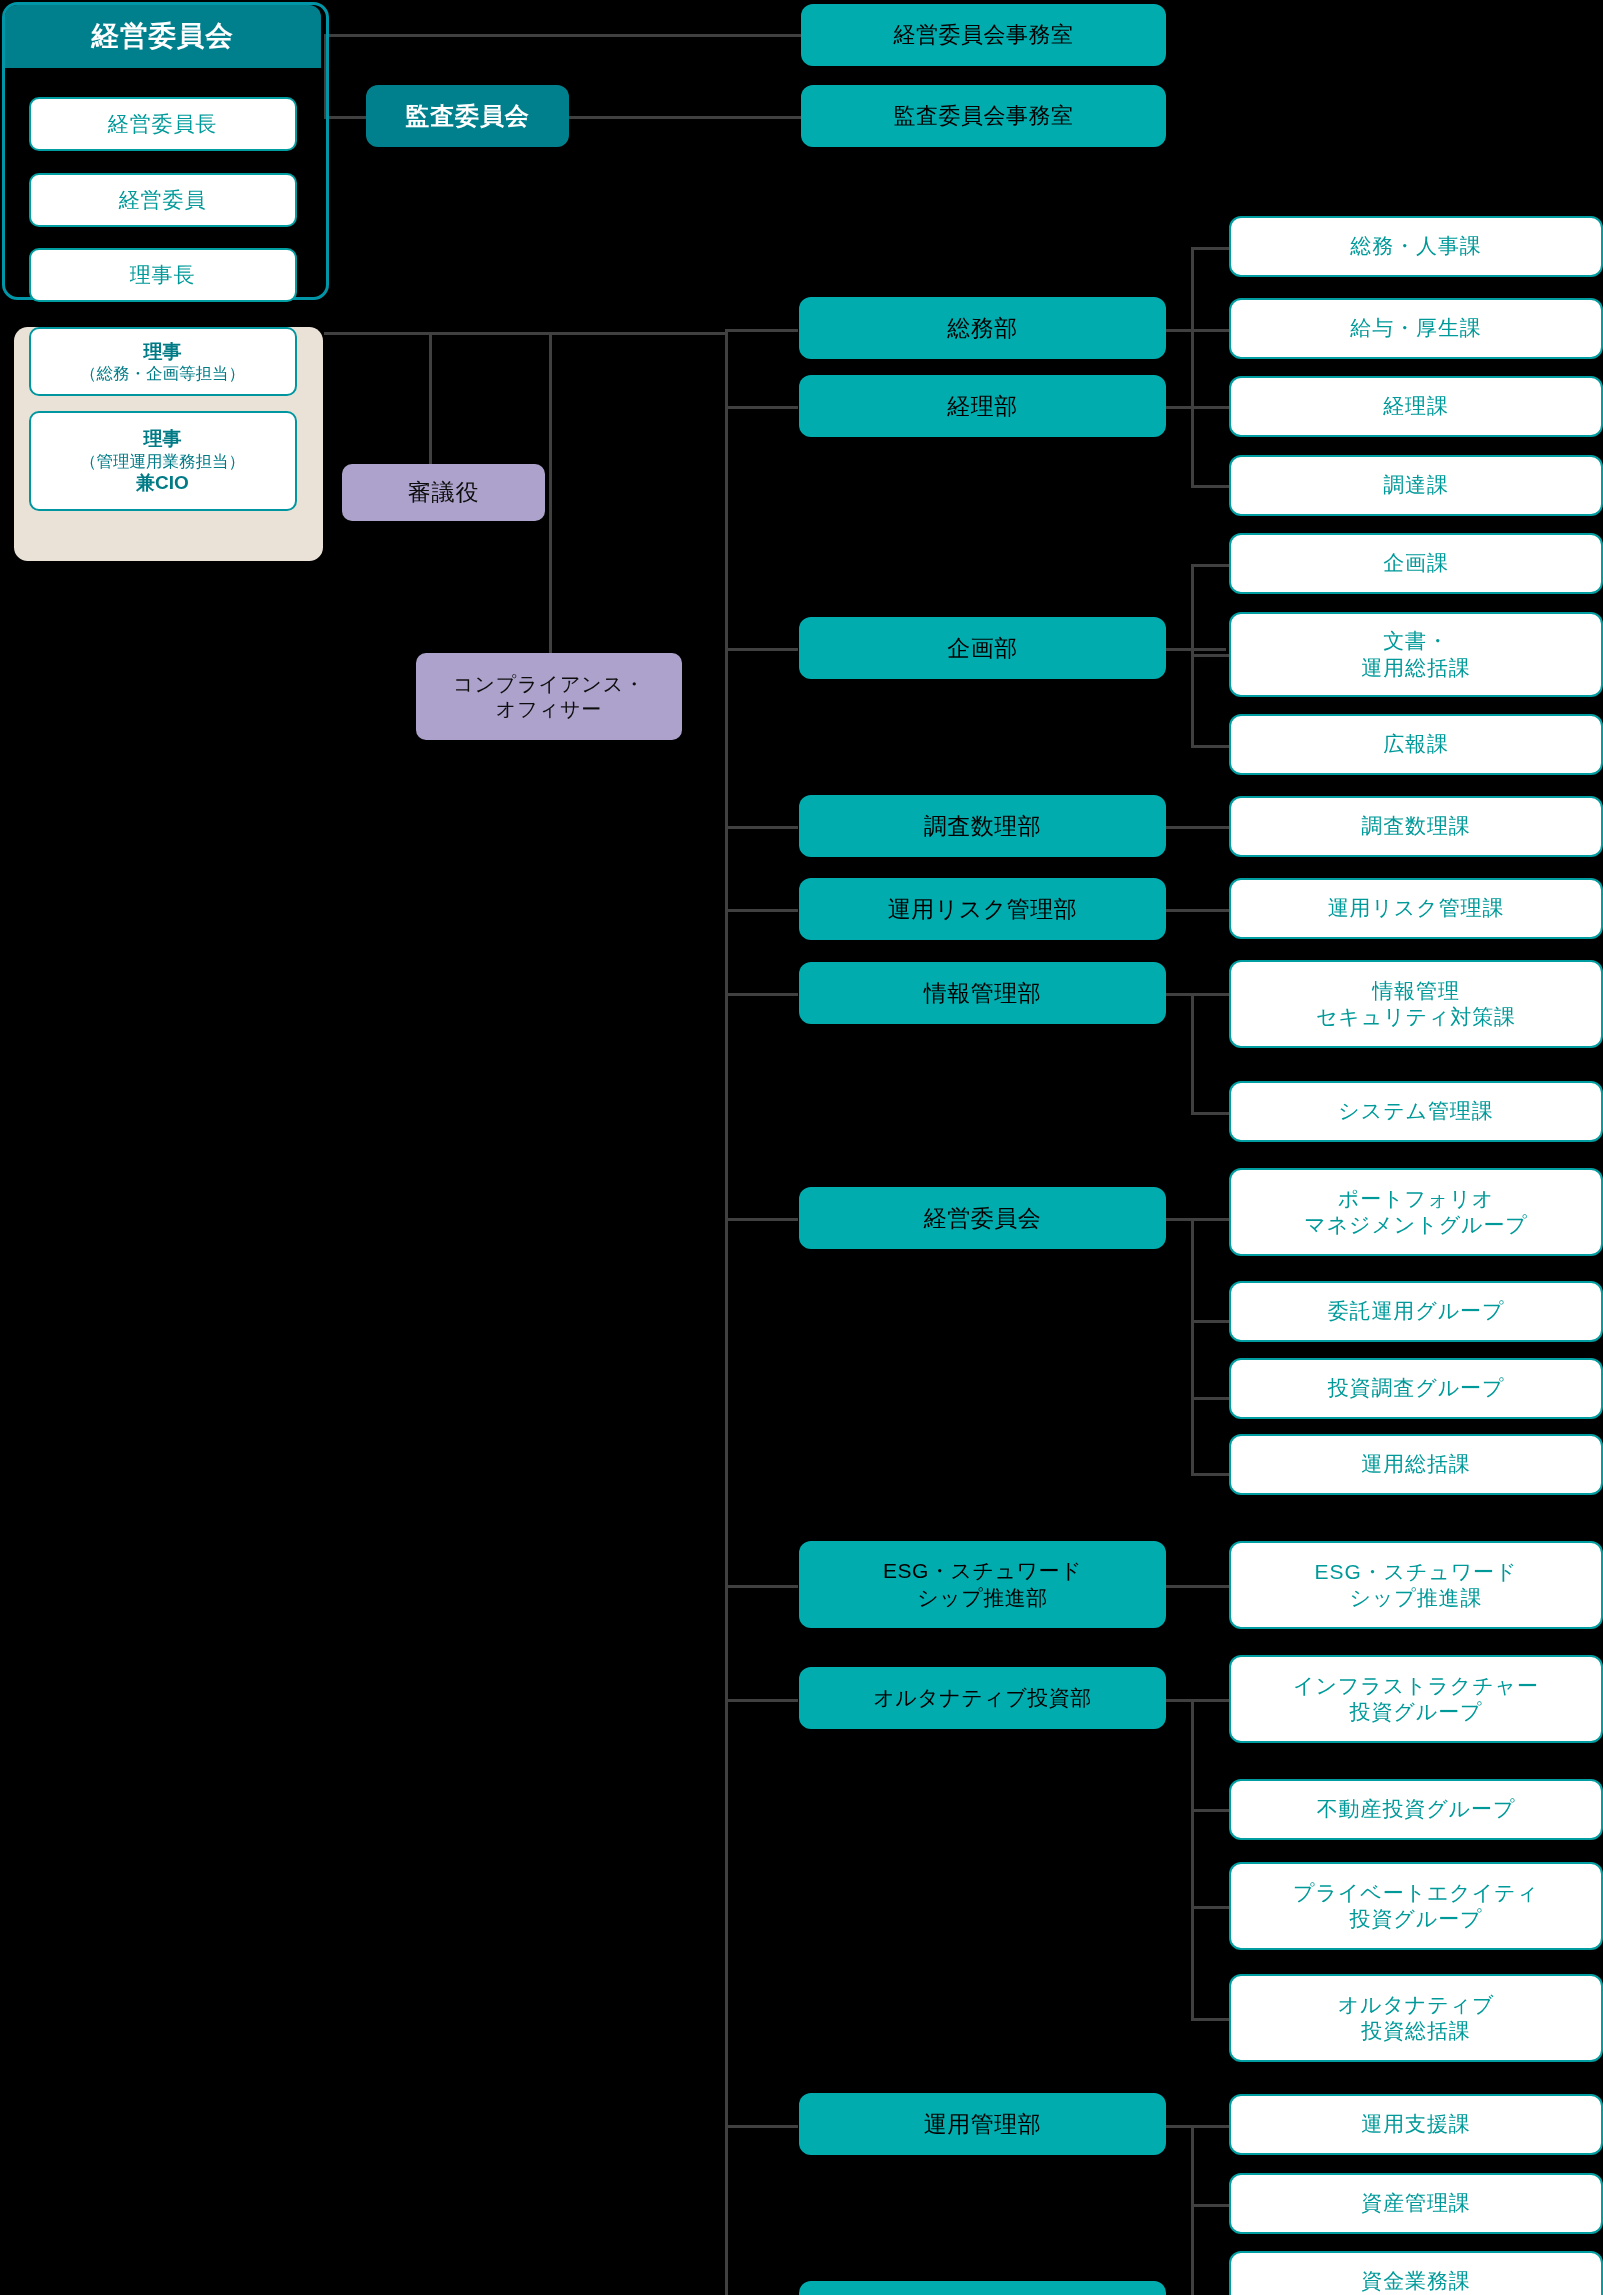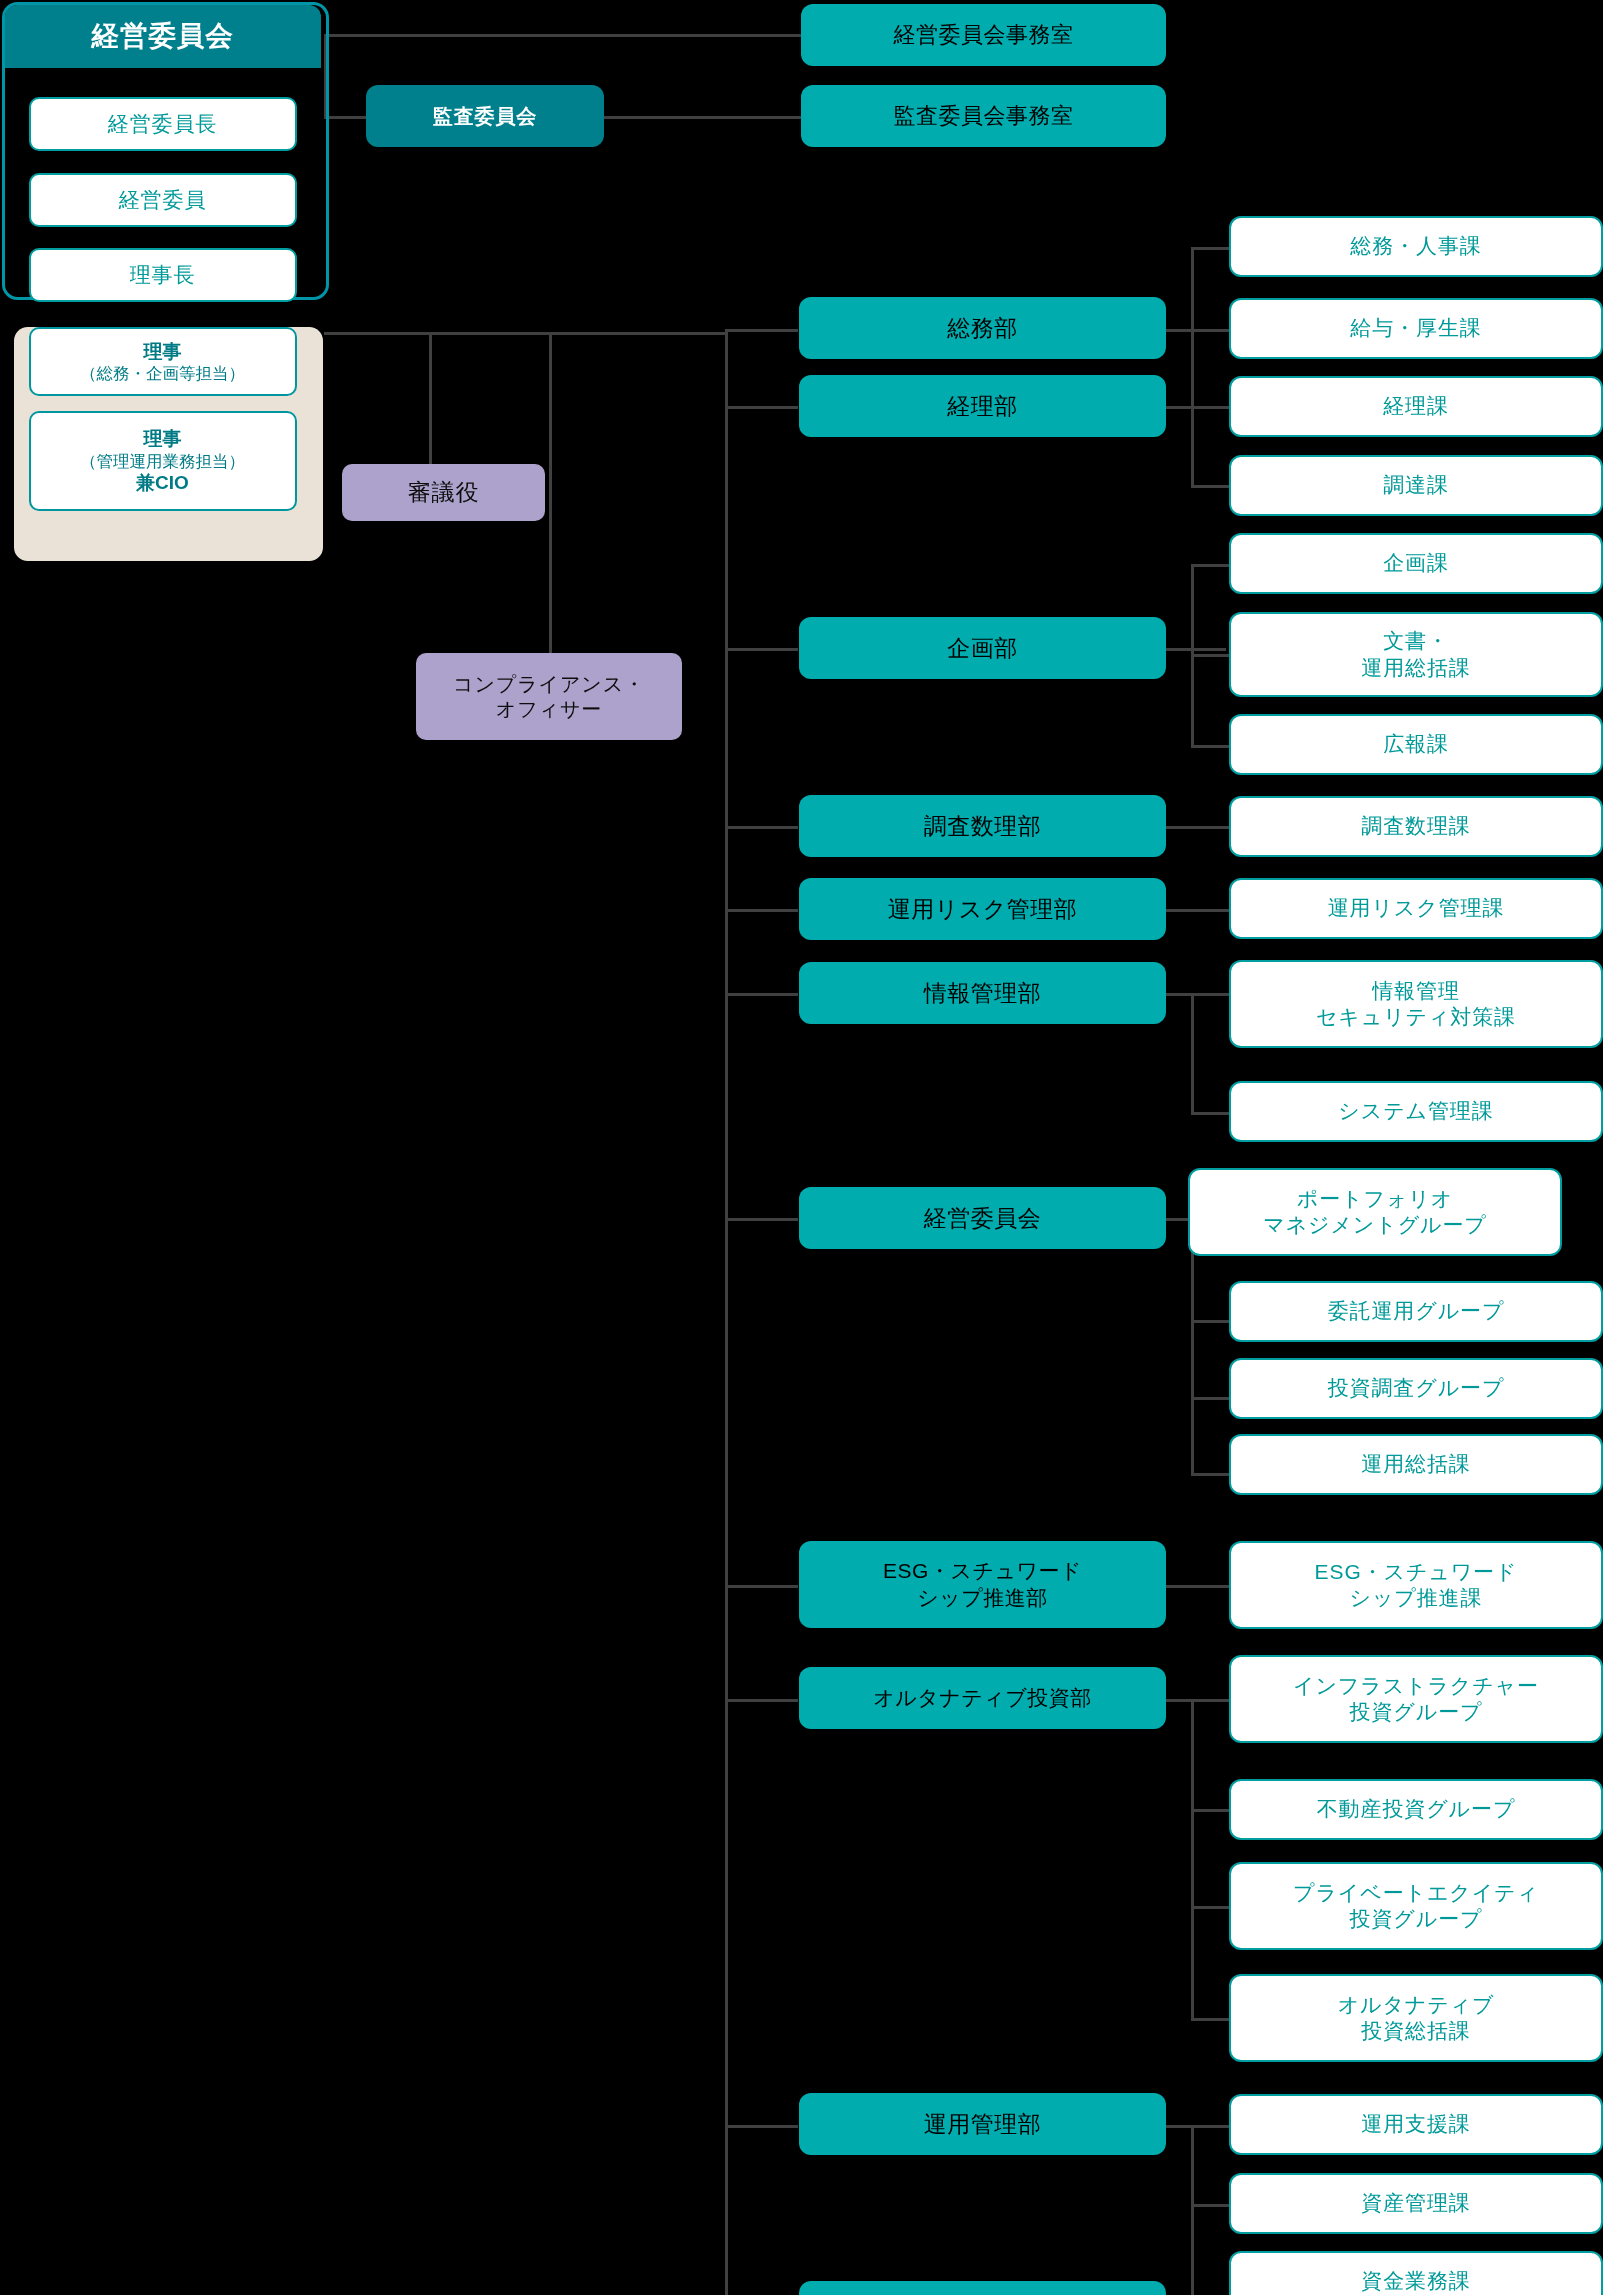--- a/index.html
+++ b/index.html
@@ -189,21 +189,21 @@
     <span class="line-em">理事</span>
     <span class="sub" style="font-size:16.5px;">（総務・企画等担当）</span>
   </div>
 
   <div class="node n-white-b" style="left:28.5px;top:411px;width:268px;height:100px;font-size:19px;border-radius:10px;flex-direction:column;">
     <span class="line-em">理事</span>
     <span class="sub" style="font-size:16.5px;">（管理運用業務担当）</span>
     <span class="line-em">兼CIO</span>
   </div>
 
-  <div class="node n-darkteal" style="left:366px;top:85px;width:238px;height:62px;font-size:20px;text-align:center;">
+  <div class="node n-darkteal" style="left:366px;top:85px;width:203px;height:62px;font-size:24px;text-align:center;">
     <span>監査委員会</span>
   </div>
 
   <div class="node n-teal" style="left:801px;top:3.7px;width:365px;height:62px;font-size:22px;">
     <span>経営委員会事務室</span>
   </div>
   <div class="node n-teal" style="left:801px;top:85px;width:365px;height:62px;font-size:22px;">
     <span>監査委員会事務室</span>
   </div>
 
@@ -279,21 +279,21 @@
   <div class="node n-white" style="left:1229px;top:878px;width:374px;height:61px;font-size:21px;">
     <span>運用リスク管理課</span>
   </div>
   <div class="node n-white" style="left:1229px;top:960px;width:374px;height:88px;font-size:21px;flex-direction:column;">
     <span>情報管理</span>
     <span>セキュリティ対策課</span>
   </div>
   <div class="node n-white" style="left:1229px;top:1081px;width:374px;height:61px;font-size:21px;">
     <span>システム管理課</span>
   </div>
-  <div class="node n-white" style="left:1188px;top:1168px;width:374px;height:88px;font-size:21px;flex-direction:column;">
+  <div class="node n-white" style="left:1229px;top:1168px;width:374px;height:88px;font-size:21px;flex-direction:column;">
     <span>ポートフォリオ</span>
     <span>マネジメントグループ</span>
   </div>
   <div class="node n-white" style="left:1229px;top:1281px;width:374px;height:61px;font-size:21px;">
     <span>委託運用グループ</span>
   </div>
   <div class="node n-white" style="left:1229px;top:1358px;width:374px;height:61px;font-size:21px;">
     <span>投資調査グループ</span>
   </div>
   <div class="node n-white" style="left:1229px;top:1434px;width:374px;height:61px;font-size:21px;">

